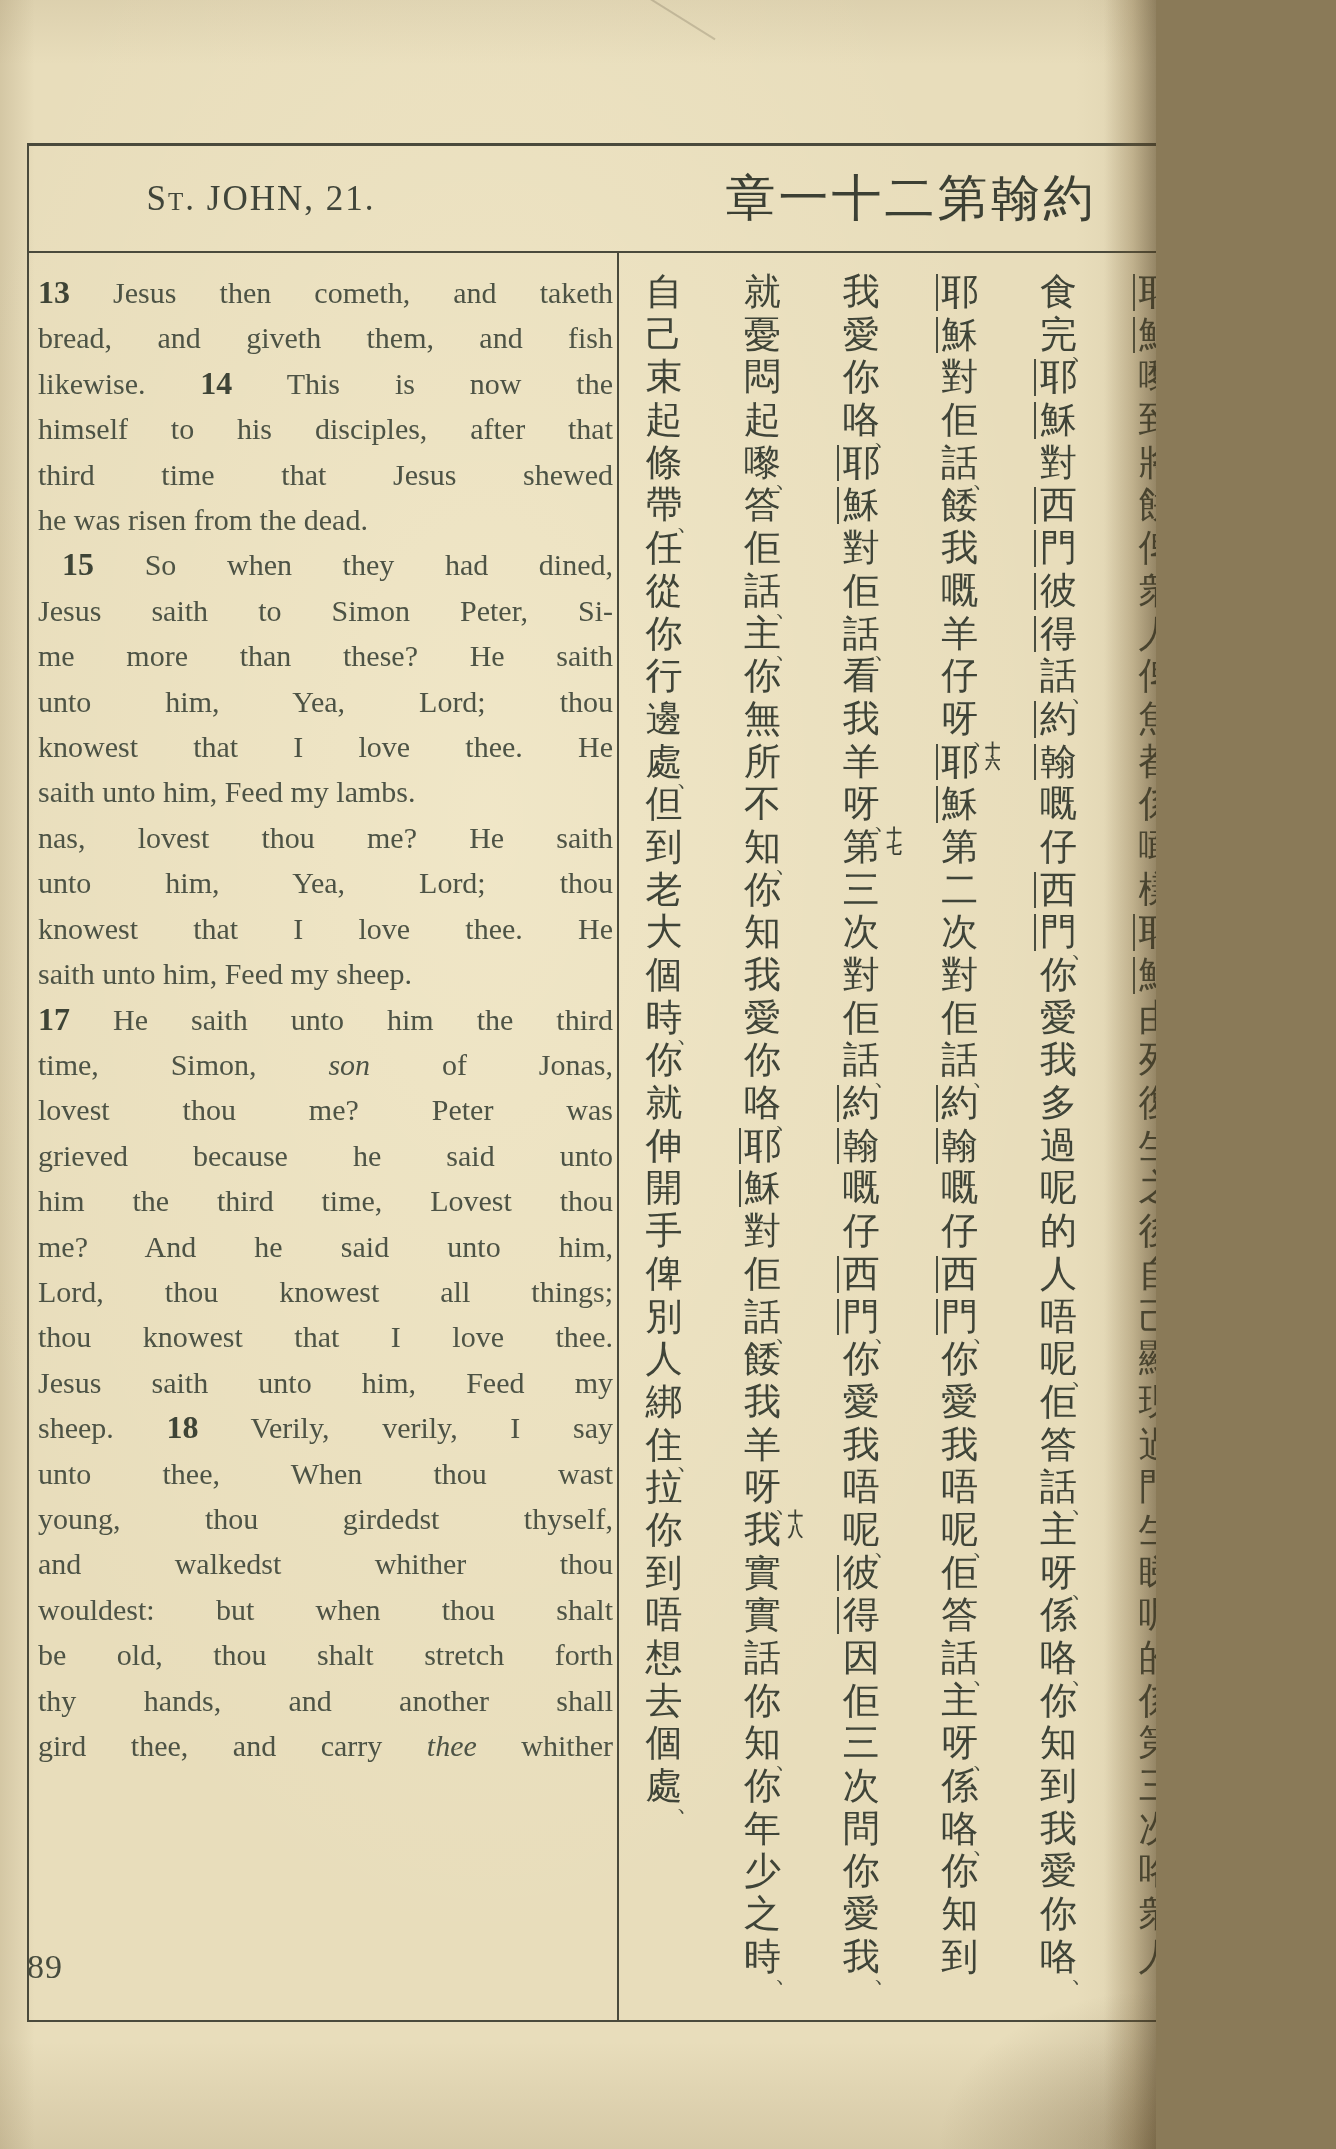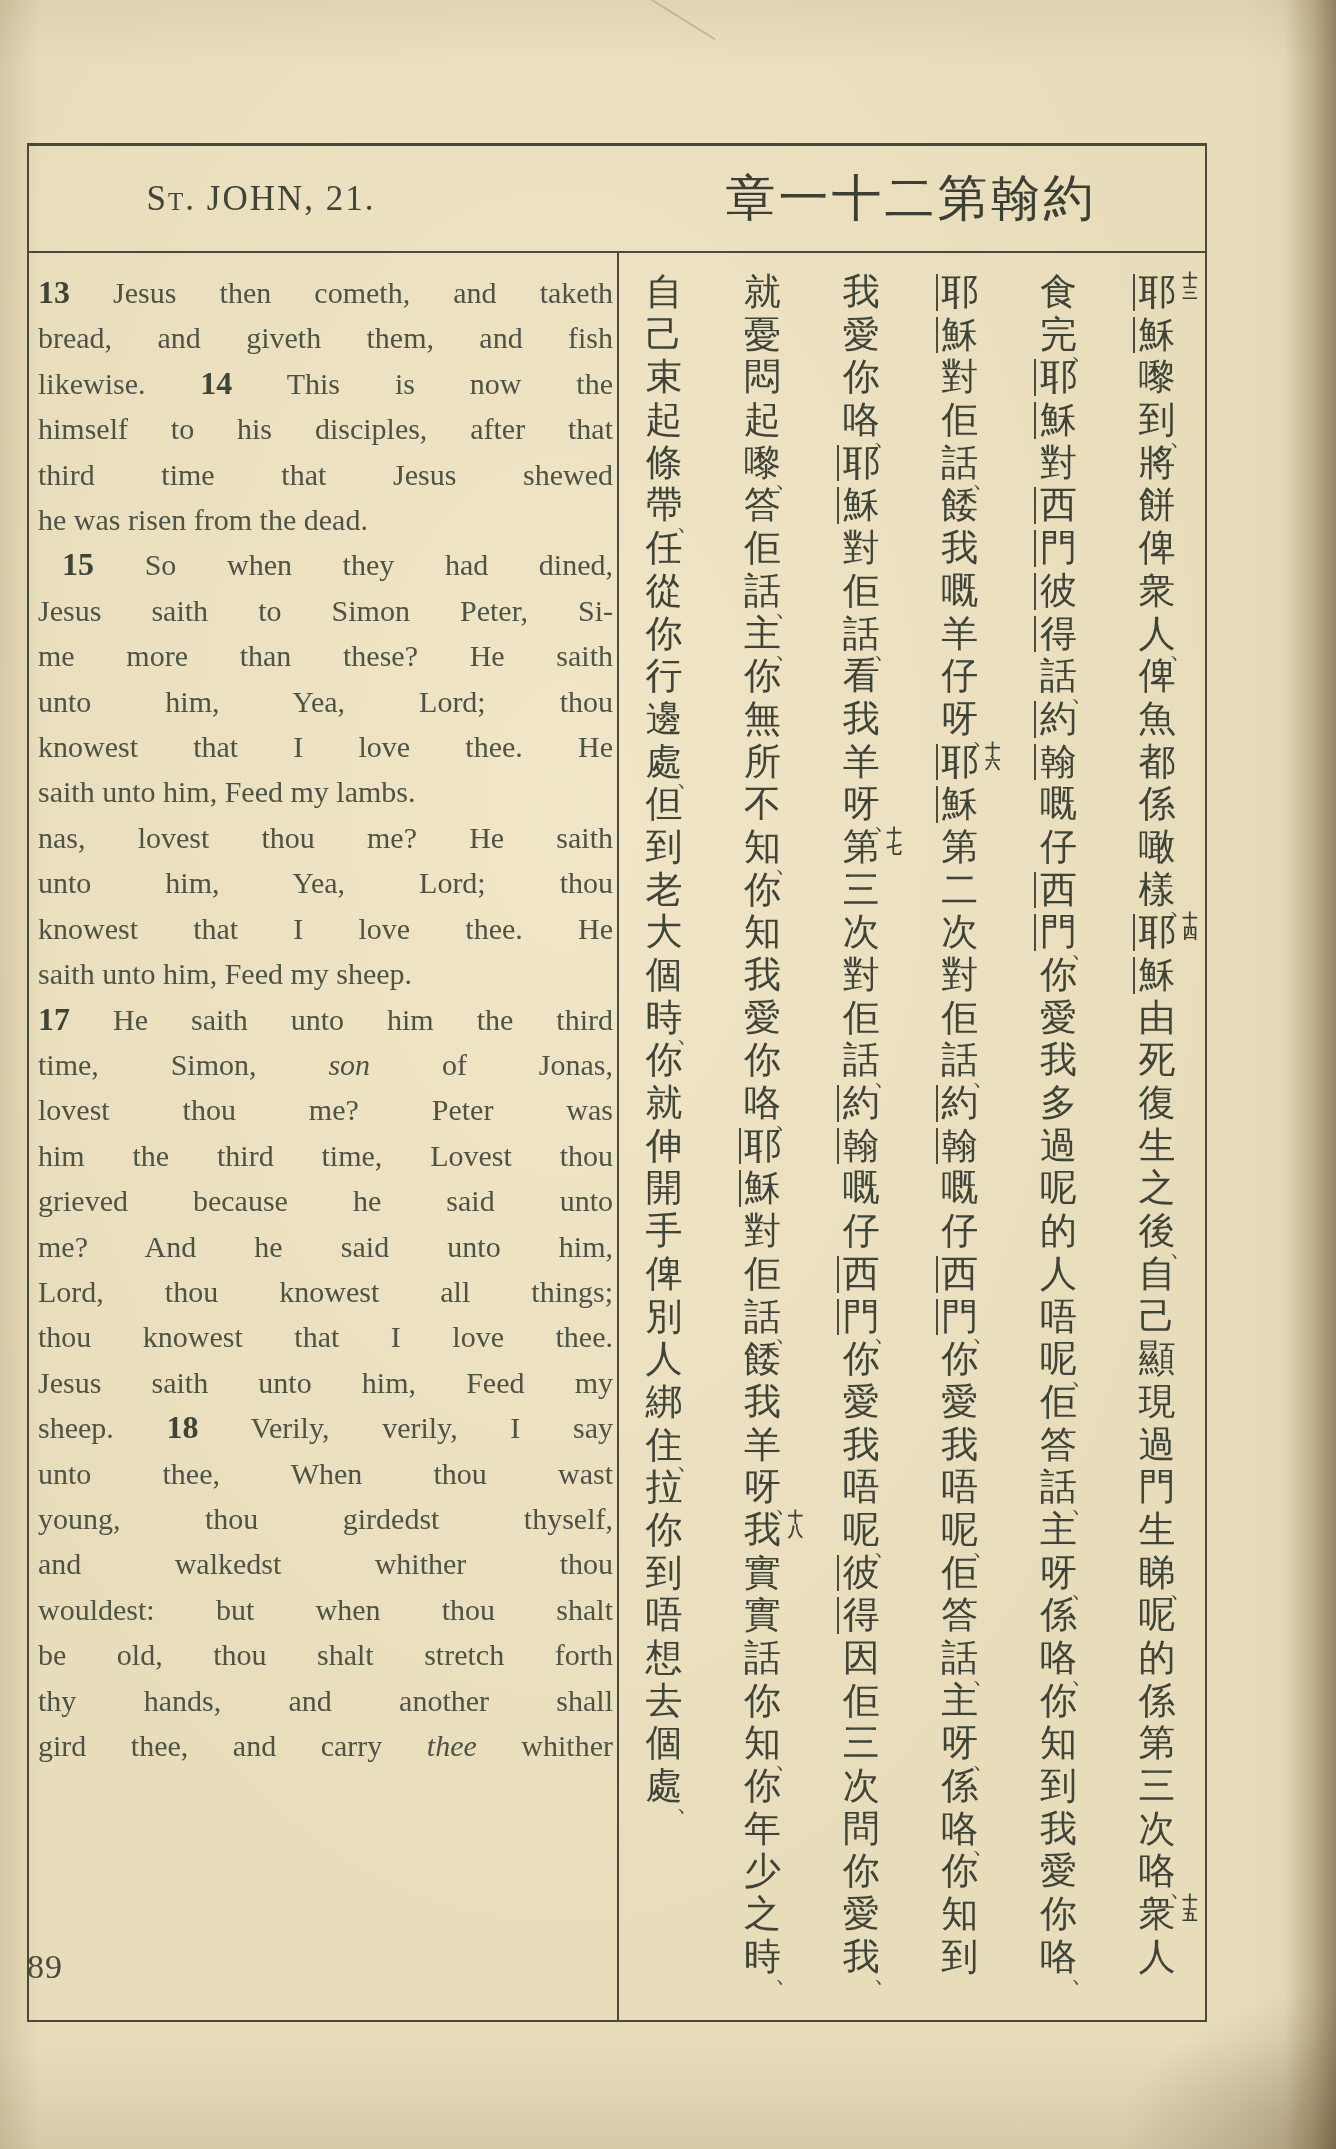--- a/index.html
+++ b/index.html
@@ -1,17 +1,17 @@
 <!DOCTYPE html>
 <html><head>
 <meta charset="utf-8">
 <style>
   html,body{margin:0;padding:0;background:#8a7a58;}
   .sheet{
-    position:relative;width:1336px;height:2149px;overflow:hidden;
+    position:relative;width:1156px;height:2149px;overflow:hidden;
     background:
       radial-gradient(ellipse at 42% 38%, rgba(255,248,222,.35) 0%, rgba(255,248,222,0) 60%),
       linear-gradient(to right, rgba(120,98,60,.18) 0%, rgba(120,98,60,0) 3%, rgba(120,98,60,0) 93%, rgba(120,98,60,.10) 100%),
       linear-gradient(to bottom, rgba(120,98,60,.10) 0%, rgba(120,98,60,0) 3%, rgba(120,98,60,0) 95%, rgba(120,98,60,.16) 100%),
       #e8ddbb;
     font-family:"Liberation Serif","DejaVu Serif",serif;
     color:#4b5143;
   }
   .edge-shade{
     position:absolute;top:0;right:0;width:52px;height:100%;
@@ -127,22 +127,22 @@
         <div>
           <div class="pline"><span>nas, lovest thou me? He saith</span></div>
           <div class="pline"><span>unto him, Yea, Lord; thou</span></div>
           <div class="pline"><span>knowest that I love thee. He</span></div>
           <div class="pline last"><span>saith unto him, Feed my sheep.</span></div>
         </div>
         <div>
           <div class="pline"><span class="vnum">17</span><span> He saith unto him the third</span></div>
           <div class="pline"><span>time, Simon, </span><span class="it">son</span><span> of Jonas,</span></div>
           <div class="pline"><span>lovest thou me? Peter was</span></div>
+          <div class="pline"><span>grieved because he said unto</span></div>
           <div class="pline"><span>him the third time, Lovest thou</span></div>
-          <div class="pline"><span>grieved because he said unto</span></div>
           <div class="pline"><span>me? And he said unto him,</span></div>
           <div class="pline"><span>Lord, thou knowest all things;</span></div>
           <div class="pline"><span>thou knowest that I love thee.</span></div>
           <div class="pline"><span>Jesus saith unto him, Feed my</span></div>
           <div class="pline"><span>sheep. </span><span class="vnum">18</span><span> Verily, verily, I say</span></div>
           <div class="pline"><span>unto thee, When thou wast</span></div>
           <div class="pline"><span>young, thou girdedst thyself,</span></div>
           <div class="pline"><span>and walkedst whither thou</span></div>
           <div class="pline"><span>wouldest: but when thou shalt</span></div>
           <div class="pline"><span>be old, thou shalt stretch forth</span></div>

